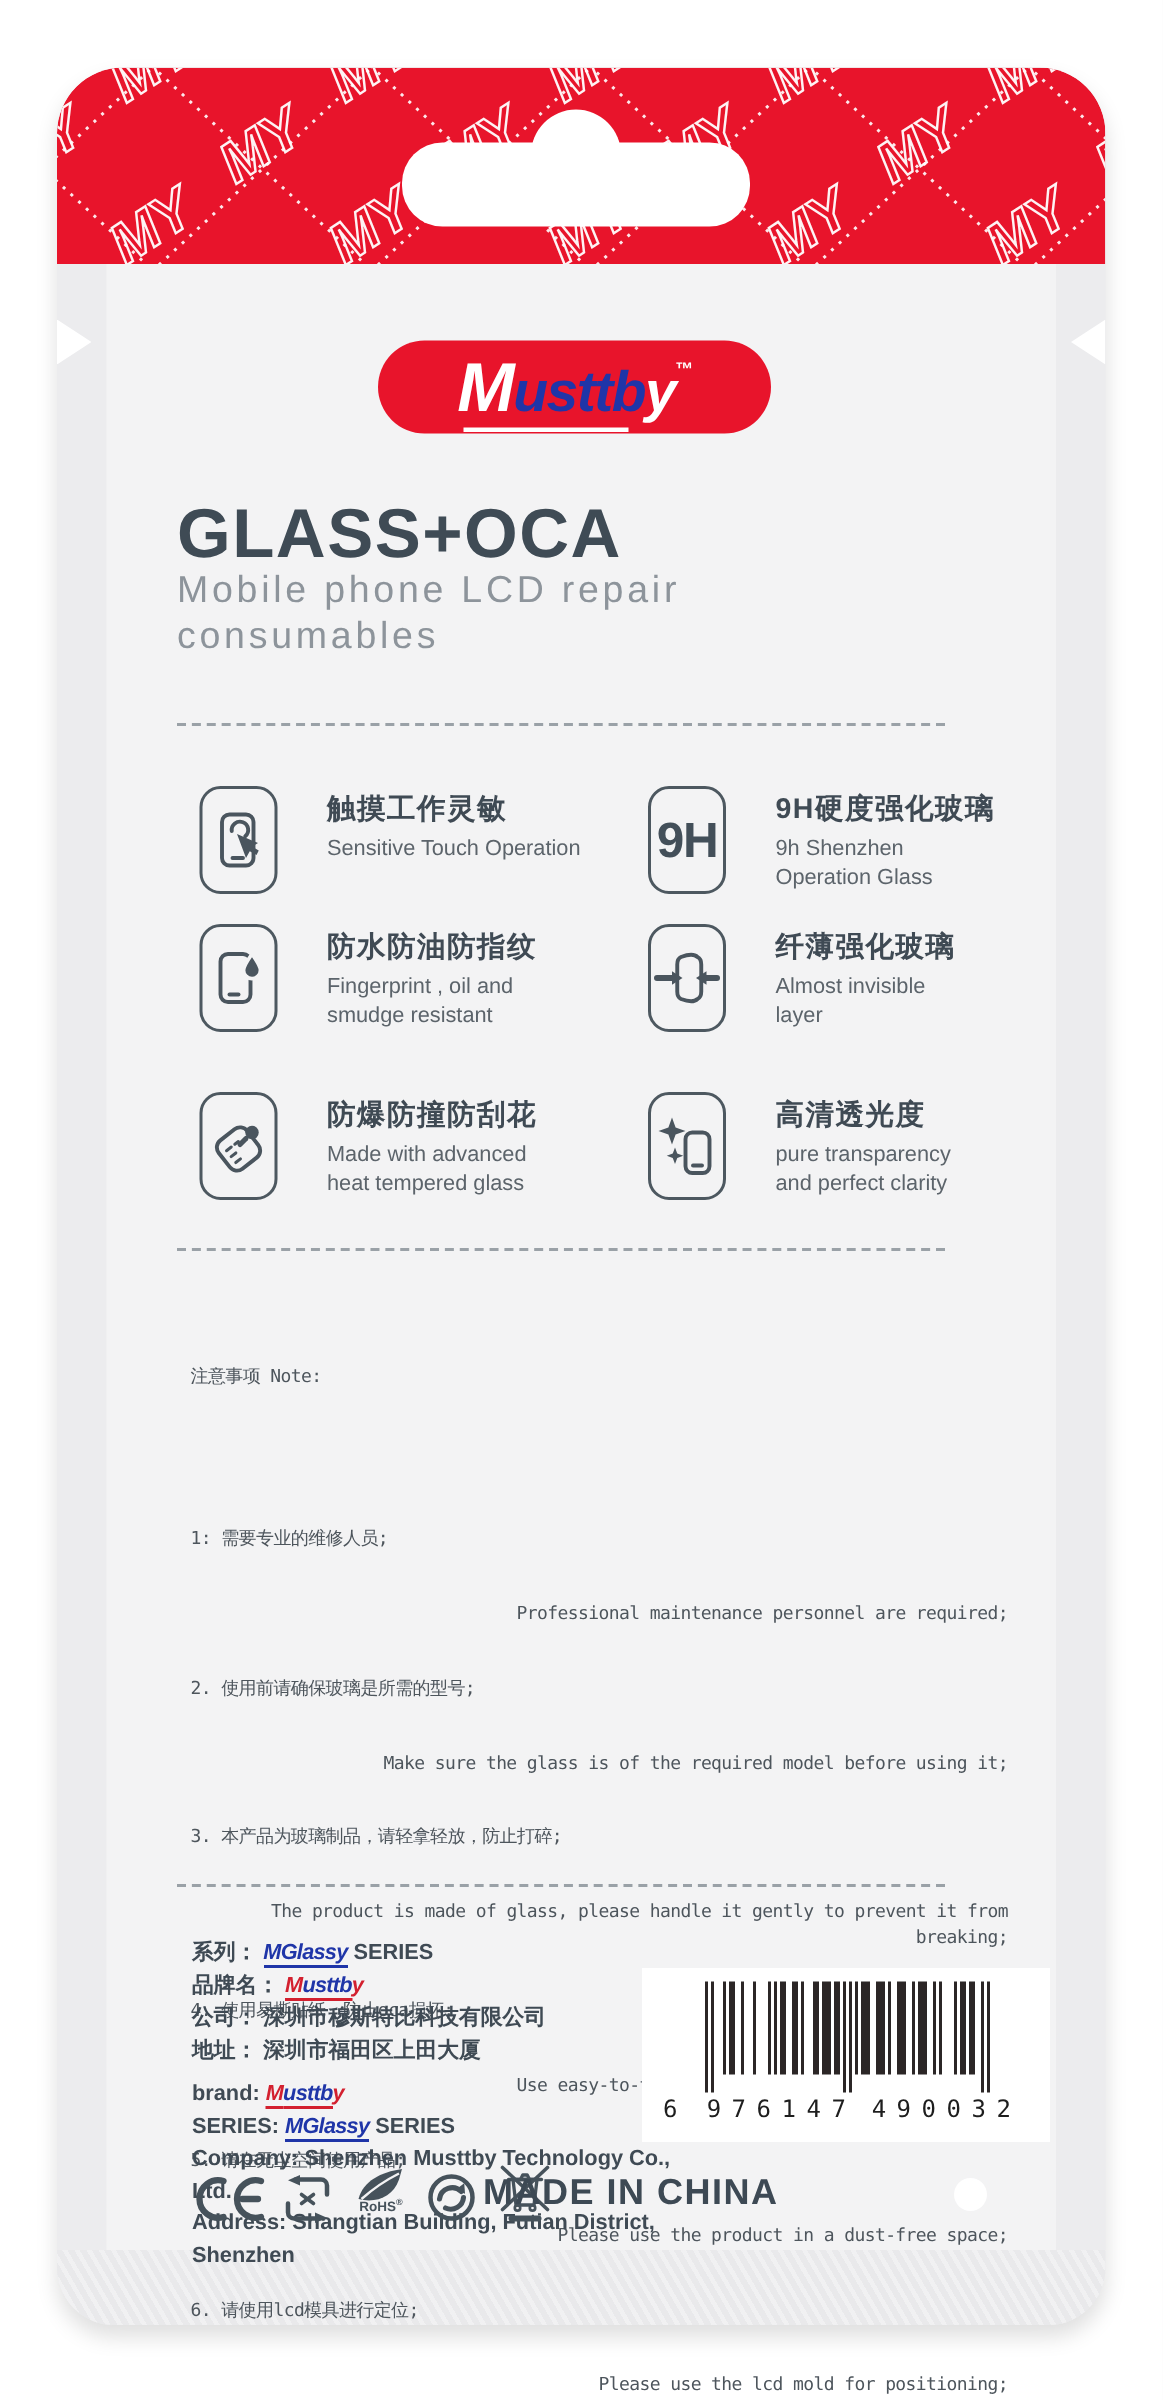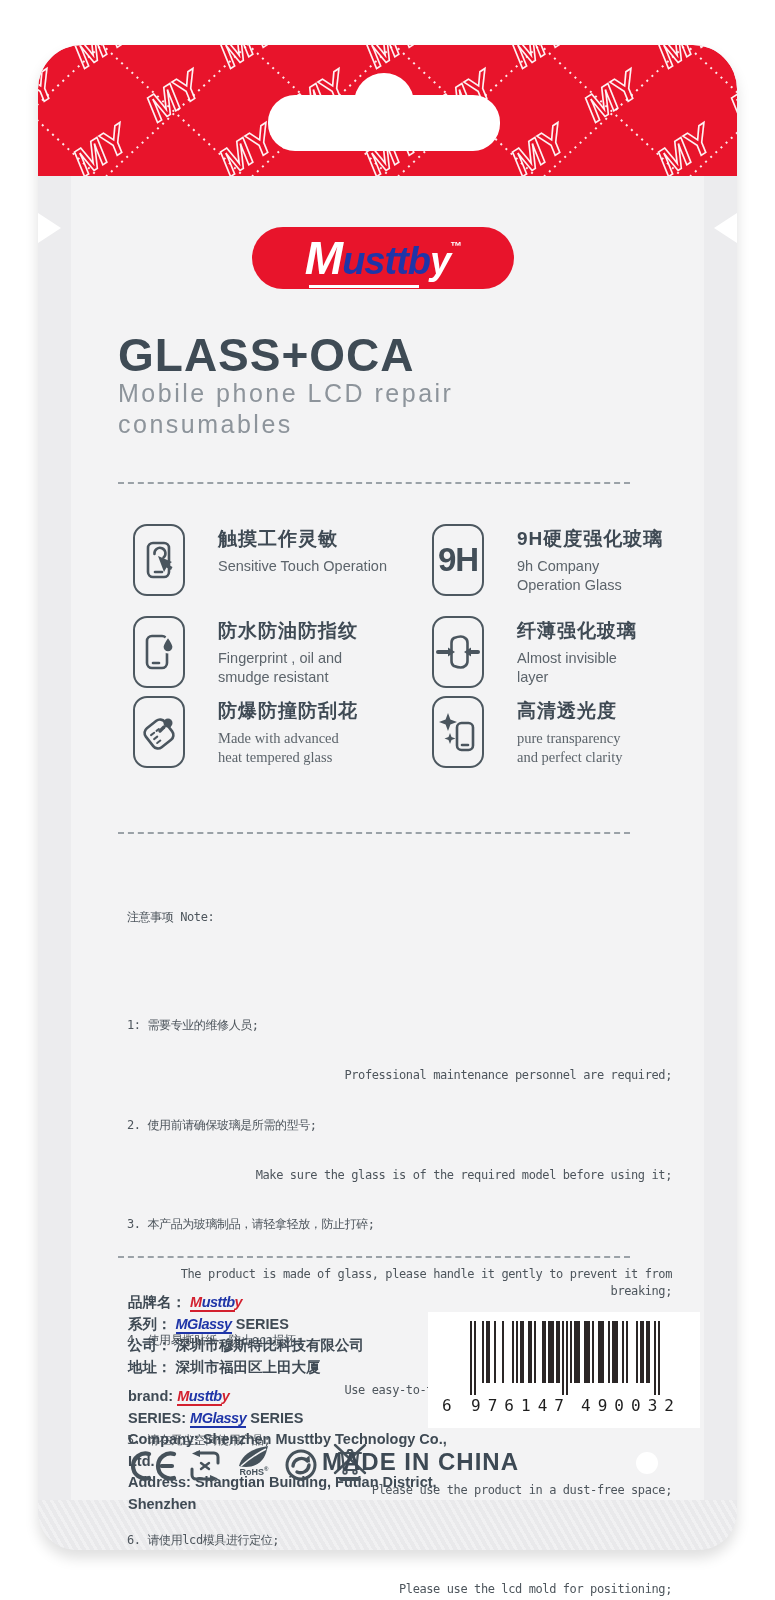--- a/index.html
+++ b/index.html
@@ -29,21 +29,21 @@
   .pill .ltm{color:#fff;font-size:12px;font-weight:700;vertical-align:24px;font-style:normal;}
   .pill .lunderline{position:absolute;left:4px;right:42px;bottom:-7px;height:3px;background:#fff;}
   
   .title{position:absolute;left:118px;top:328px;font-size:46px;font-weight:600;color:#3f4b55;letter-spacing:1px;}
   .subtitle{position:absolute;left:118px;top:378px;font-size:25px;color:#8d949b;letter-spacing:2.5px;line-height:31px;}
   .dash{position:absolute;left:118px;width:512px;border-top:2px dashed #9aa1a7;}
   .d1{top:482px;} .d2{top:832px;} .d3{top:1256px;}
   
   .cell{position:absolute;width:300px;height:84px;}
   .c1{left:133px;} .c2{left:432px;}
-  .r1{top:524px;} .r2{top:616px;} .r3{top:696px;font-family:Liberation Serif, serif;}
+  .r1{top:524px;} .r2{top:616px;} .r3{top:728px;}
   .icon-box{position:absolute;left:0;top:0;width:52px;height:72px;border:2px solid #4dололо;}
   .icon-box{border:2px solid #4d5860;border-radius:14px;box-sizing:border-box;
             display:flex;align-items:center;justify-content:center;background:transparent;}
   .badge9h{font-size:33px;font-weight:800;color:#434f59;letter-spacing:-1px;}
   .ftxt{position:absolute;left:85px;top:2px;}
   .fcn{font-size:19px;font-weight:700;color:#3f4a54;margin-bottom:5px;letter-spacing:1px;}
   .fen{font-size:14.5px;color:#5c646b;line-height:19px;}
   .fsvg{stroke:#4a555e;fill:none;stroke-width:2.6;stroke-linecap:round;stroke-linejoin:round;}
   
   .notes{position:absolute;left:127px;top:876px;width:545px;color:#4d555c;white-space:pre-wrap;
@@ -171,21 +171,21 @@
     </div>
   </div>
 
   <div class="cell c2 r1">
     <div class="icon-box">
       <span class="badge9h">9H</span>
     </div>
     <div class="ftxt">
       <div class="fcn">9H硬度强化玻璃</div>
       <div class="fen">
-          <div>9h Company</div>
+          <div>9h Shenzhen</div>
           <div>Operation Glass</div>
         </div>
     </div>
   </div>
 
   <div class="cell c2 r2">
     <div class="icon-box">
       <svg class="fsvg" width="48" height="48" viewBox="0 0 48 48">
         <path d="M20 10 q8 -3 11 0 q2.5 1.2 2.5 5 v18 q0 3.8 -2.5 5 q-3 3 -11 0 q-2.5 -1.2 -2.5 -5 v-18 q0 -3.8 2.5 -5 Z"></path>
         <line x1="4" y1="24" x2="15" y2="24" stroke-width="4"></line>
@@ -282,27 +282,27 @@
       
       
     </div>
     
   </div>
 
   <div class="dash d3"></div>
 
   <div class="info">
     <div>
-      <span class="lbl">品牌名：</span>
-      <span class="mini"><span class="mm">M</span><span class="mmid">usttb</span><span class="my2">y</span></span>
-    </div>
-    <div>
       <span class="lbl">系列：</span>
       <span class="mini-g">MGlassy</span>
       <span class="series-suffix">SERIES</span>
+    </div>
+    <div>
+      <span class="lbl">品牌名：</span>
+      <span class="mini"><span class="mm">M</span><span class="mmid">usttb</span><span class="my2">y</span></span>
     </div>
     <div>
       <span class="lbl">公司：</span>
       <span>深圳市穆斯特比科技有限公司</span>
     </div>
     <div>
       <span class="lbl">地址：</span>
       <span>深圳市福田区上田大厦</span>
     </div>
     <div class="en-block">

